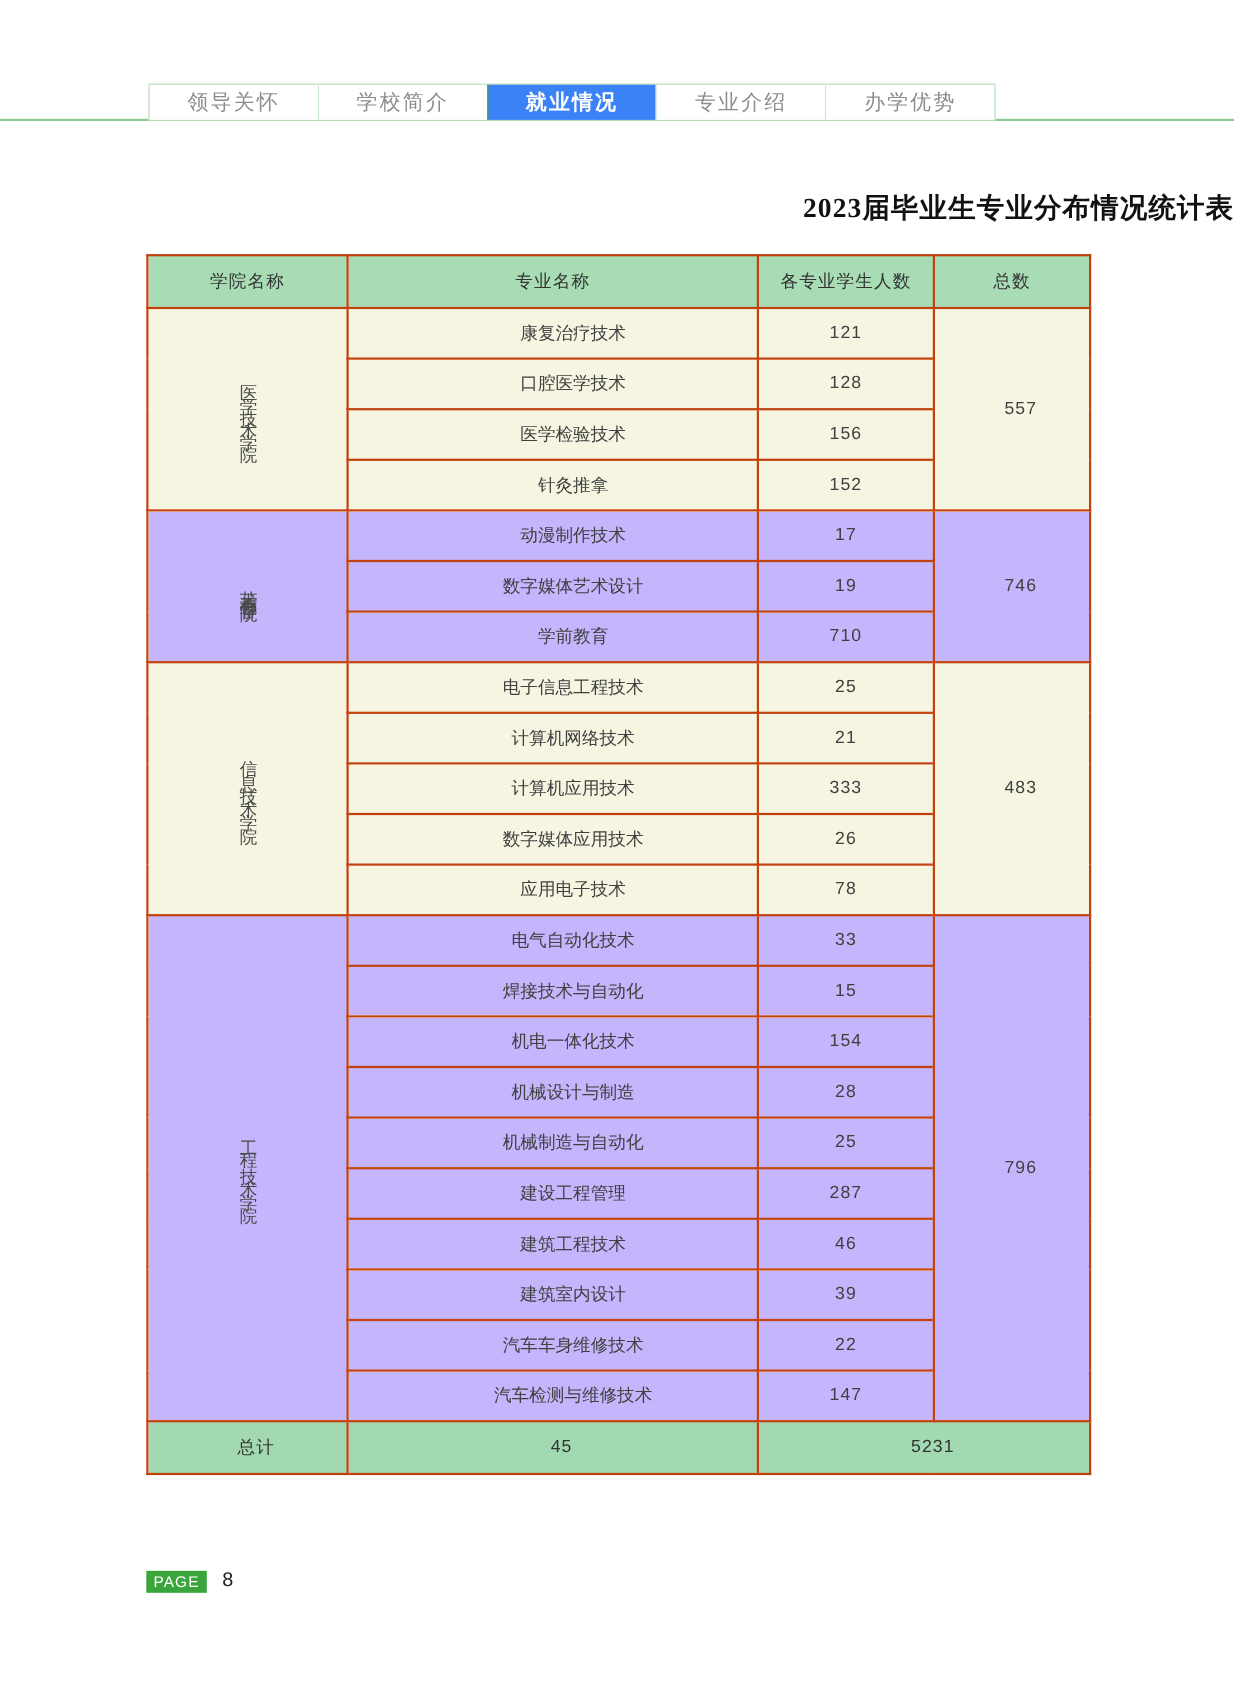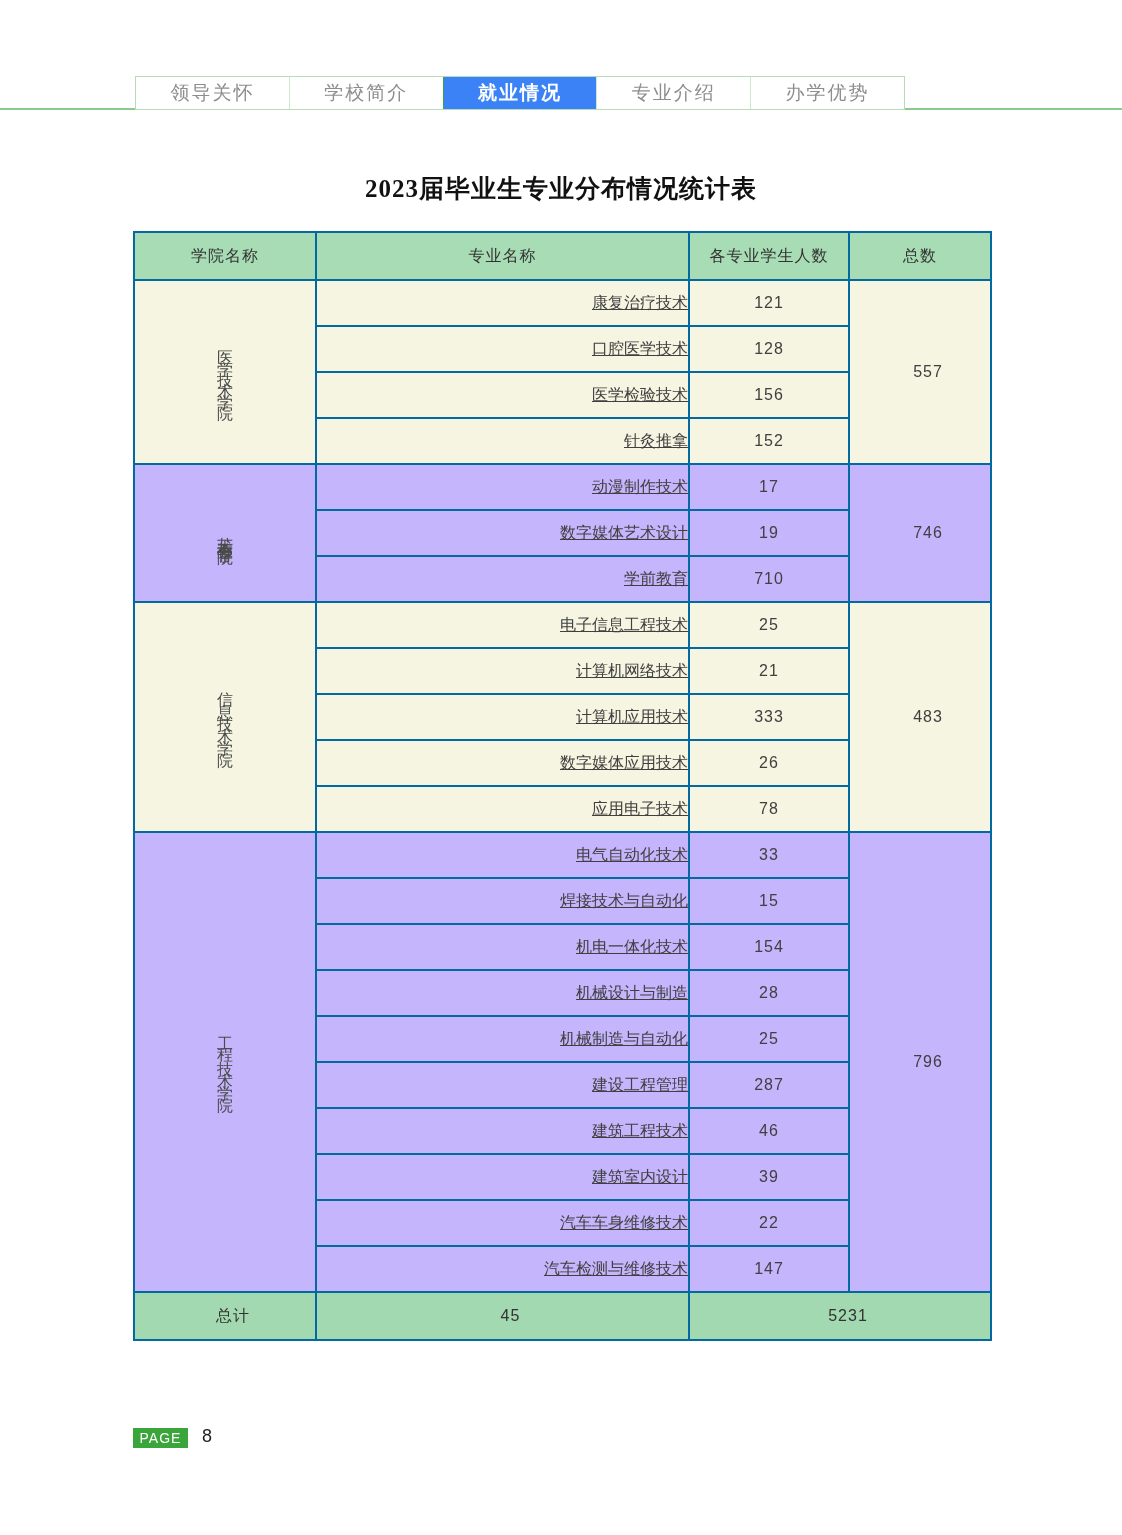--- a/index.html
+++ b/index.html
@@ -28,43 +28,43 @@
   }
   .nav-tab:first-child { border-left:none; }
   .nav-tab.active {
     background:#3b82f6; color:#ffffff; font-weight:bold;
     border-left-color:#3aa53a;
   }
 
   
   .page-title {
     position:absolute; left:0; top:172px; width:100%;
-    text-align:center;
+    text-align:right;
     font-family:"Liberation Serif", serif;
     font-size:25px; font-weight:bold; color:#111111;
     letter-spacing:1px;
   }
 
   
   table.stats {
     position:absolute; left:133px; top:231px; width:857px;
     border-collapse:collapse; table-layout:fixed;
   }
   table.stats th, table.stats td {
-    border:2px solid #0369a1;
+    border:2px solid #c2410c;
     font-size:16px; color:#404040;
     overflow:hidden;
   }
   table.stats thead th {
     background:#a7dcb4; height:48px;
     font-weight:normal; color:#333333; text-align:center;
     letter-spacing:1px;
   }
   table.stats tbody td { height:46px; }
-  td.major   { text-align:right; padding-left:37px; color:#4a4a4a;text-decoration:underline; }
+  td.major   { text-align:center; padding-left:37px; color:#4a4a4a; }
   td.count   { text-align:center; letter-spacing:1px; }
   td.total   { text-align:center; vertical-align:middle; letter-spacing:1px;padding-left:16px; }
   td.college { text-align:center; vertical-align:middle; }
   .g0 { background:#f5f5e2; }
   .g1 { background:#c4b5fd; }
   .vtext {
     display:inline-block;
     writing-mode:vertical-rl;
     text-orientation:upright;
     font-size:16px; color:#4a4a4a;

